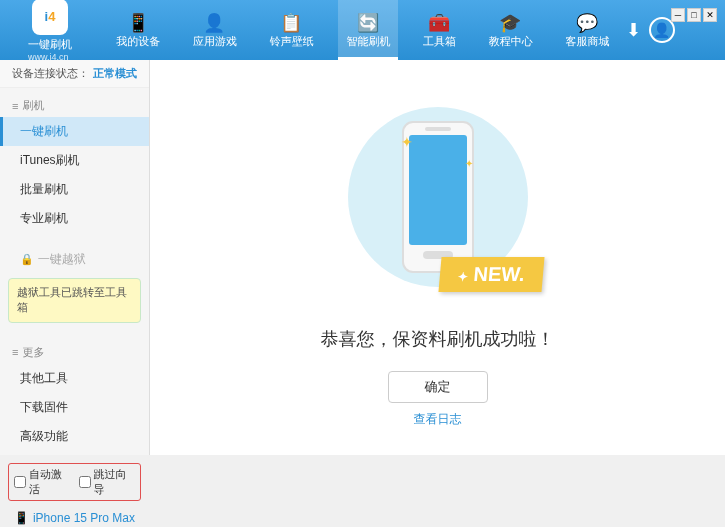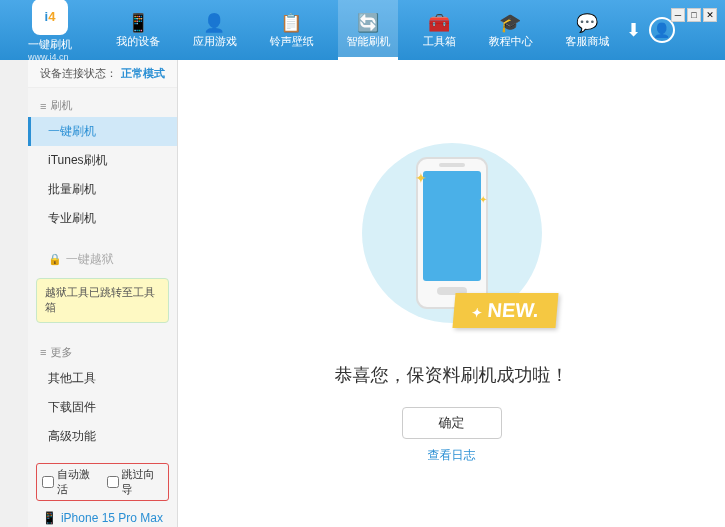--- a/index.html
+++ b/index.html
@@ -9,21 +9,21 @@
     .header { width: 100%; height: 60px; background: linear-gradient(180deg, #4aa8e8 0%, #2a8fd4 100%); display: flex; align-items: center; }
     .header-logo { width: 100px; display: flex; flex-direction: column; align-items: center; justify-content: center; padding: 0 10px; }
     .logo-icon { width: 36px; height: 36px; background: #fff; border-radius: 8px; display: flex; align-items: center; justify-content: center; font-weight: bold; color: #2a8fd4; font-size: 14px; }
     .logo-text { color: #fff; font-size: 10px; margin-top: 2px; }
     .header-nav { flex: 1; display: flex; align-items: center; justify-content: space-around; height: 100%; }
     .nav-item { display: flex; flex-direction: column; align-items: center; justify-content: center; color: #fff; cursor: pointer; padding: 0 8px; height: 100%; font-size: 11px; position: relative; }
     .nav-item.active { background: rgba(255,255,255,0.2); }
     .window-controls { display: flex; gap: 3px; position: absolute; top: 6px; right: 8px; }
 
     
-    .main { display: flex; height: 467px; margin-left: 28px; }
+    .main { display: flex; height: 395px; }
 
     
     .sidebar { width: 150px; background: #f5f5f5; border-right: 1px solid #ddd; display: flex; flex-direction: column; }
     .sidebar-section { padding: 4px 0; }
     .sidebar-header { padding: 6px 12px 4px; color: #888; font-size: 11px; display: flex; align-items: center; gap: 4px; }
     .sidebar-item { padding: 6px 20px 6px 20px; cursor: pointer; color: #333; font-size: 12px; }
     .sidebar-item.active { background: #d0e8f8; color: #2a8fd4; border-left: 3px solid #2a8fd4; padding-left: 17px; }
     .sidebar-divider { height: 1px; background: #e0e0e0; margin: 2px 0; }
     .sidebar-disabled { padding: 6px 12px 6px 20px; color: #aaa; font-size: 12px; display: flex; align-items: center; gap: 4px; }
     .sidebar-notice { margin: 4px 8px; background: #fef9c3; border: 1px solid #c8e8c8; border-radius: 4px; padding: 6px 8px; font-size: 11px; color: #555; line-height: 1.4; }

